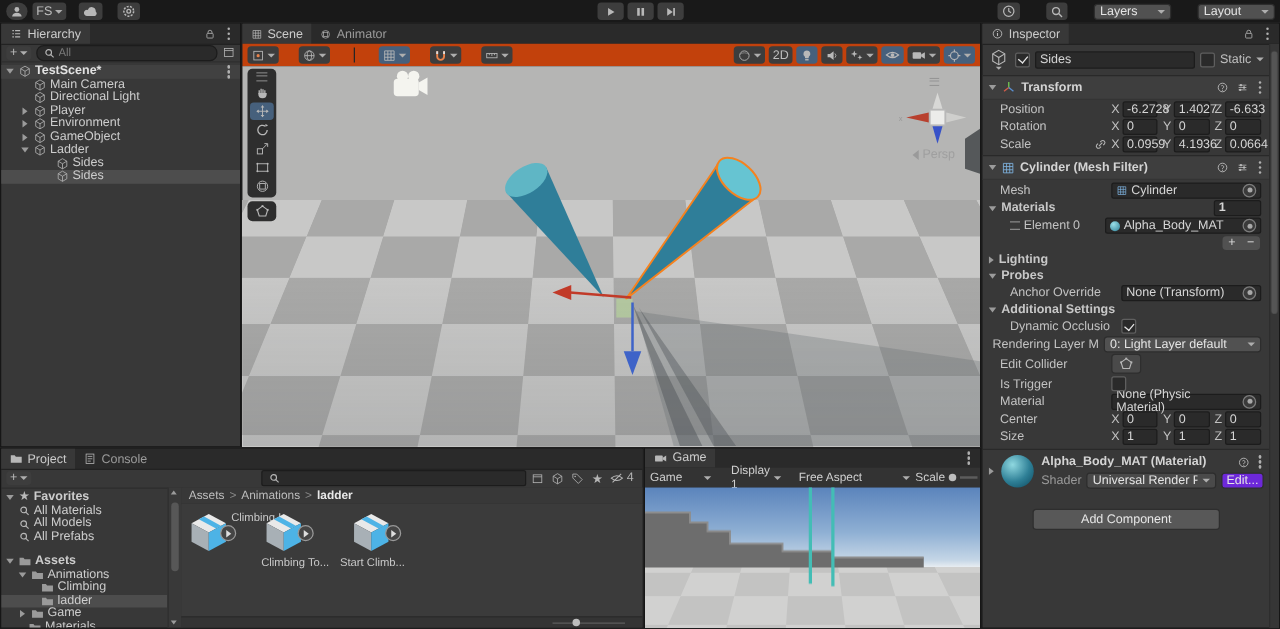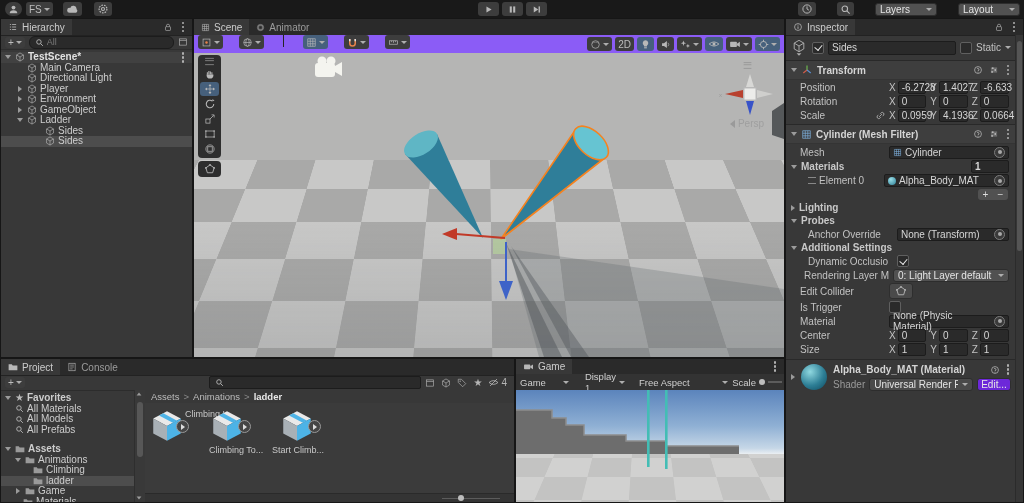--- a/index.html
+++ b/index.html
@@ -411,21 +411,21 @@
           </svg>
           <span>Scene</span>
         </div>
       <div class="tab">
           <svg class="ic" width="9" height="9">
             <use href="#i-xform"></use>
           </svg>
           <span>Animator</span>
         </div>
     </div>
-    <div style="position:absolute;left:0;right:0;top:16px;height:18px;background:#8b5cf6;border-bottom:1px solid #232323;display:flex;gap:16px;padding:0 4px">
+    <div style="position:absolute;left:0;right:0;top:16px;height:18px;background:#c2410c;border-bottom:1px solid #232323;display:flex;align-items:center;gap:16px;padding:0 4px">
       <div class="tbtn">
           <svg class="ic" width="11" height="11">
             <use href="#i-pivot"></use>
           </svg>
           <span class="chev"></span>
         </div>
       <div class="tbtn">
           <svg class="ic" width="11" height="11">
             <use href="#i-globe"></use>
           </svg>
@@ -983,21 +983,21 @@
           </div>
       </div>
       <div class="foldrow">
           <span class="tri"></span>
           <span>Additional Settings</span>
         </div>
       <div class="irow" style="padding-left:22px">
         <span class="lbl">Dynamic Occlusio</span>
         <span class="check on"></span>
       </div>
-      <div class="irow" style="padding-left:18px">
+      <div class="irow" style="padding-left:8px">
         <span class="lbl">Rendering Layer M</span>
         <div class="drop" style="flex:1">
             <span>0: Light Layer default</span>
             <span class="chev"></span>
           </div>
       </div>
 
       <div class="irow" style="height:18px">
         <span class="lbl">Edit Collider</span>
         <div class="btn" style="width:24px;height:16px;background:#4a4a4a">
@@ -1083,19 +1083,24 @@
                 <span style="overflow:hidden;white-space:nowrap">Universal Render Pipeline/Lit</span>
                 <span class="chev"></span>
               </div>
             <div class="btn" style="width:34px;height:13px;background:#6d28d9">
                 <span>Edit...</span>
               </div>
           </div>
         </div>
       </div>
 
+      <div style="display:flex;justify-content:center;margin-top:12px">
+        <div class="btn" style="width:150px;height:17px">
+            <span>Add Component</span>
+          </div>
+      </div>
     </div>
     <div style="position:absolute;right:0;top:16px;bottom:0;width:7px;background:#363636;border-left:1px solid #2b2b2b">
       <div style="position:absolute;left:1px;right:1px;top:6px;height:210px;background:#555;border-radius:3px"></div>
     </div>
   </div>
 
 </div>
 
 </body></html>

